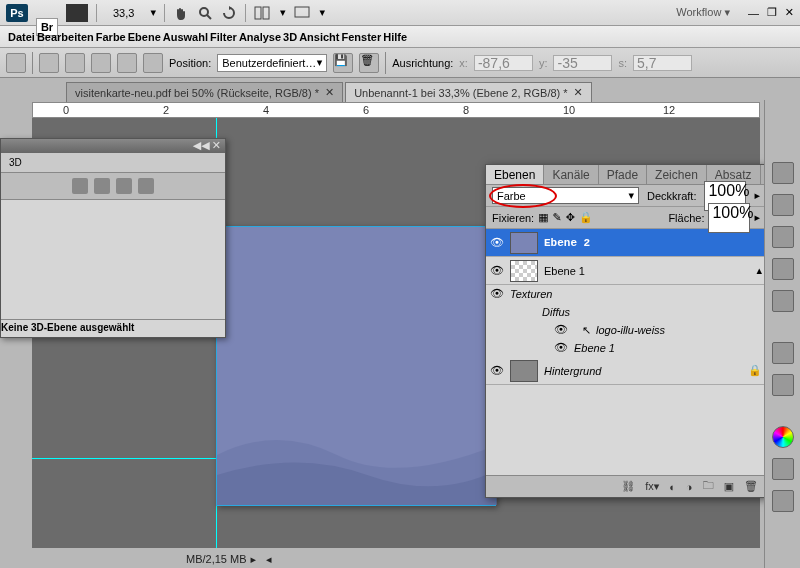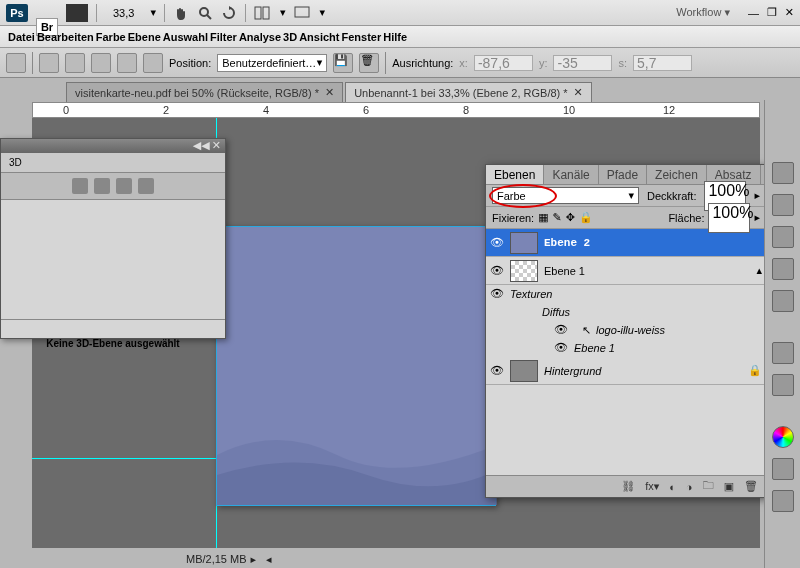--- a/index.html
+++ b/index.html
@@ -22,21 +22,21 @@
 .ruler-h span { position:absolute; top:1px; color:#333; }
 .canvas-area { position:absolute; left:32px; top:118px; right:40px; bottom:20px; background:#6b6b6b; overflow:hidden; }
 .artboard { position:absolute; left:184px; top:108px; width:280px; height:280px; background:#7b85b5; border:1px solid #2aa8e0; box-shadow:2px 2px 6px rgba(0,0,0,.4); }
 .guide-v { position:absolute; top:0; bottom:0; width:1px; background:#0ff; }
 .guide-h { position:absolute; left:0; right:0; height:1px; background:#0ff; }
 .panel-3d { position:absolute; left:0; top:138px; width:226px; background:#bdbdbd; border:1px solid #555; box-shadow:2px 2px 6px rgba(0,0,0,.4); }
 .panel-3d .hdr { height:14px; background:linear-gradient(#888,#666); display:flex; justify-content:flex-end; padding:0 4px; color:#ddd; font-size:9px; gap:2px; }
 .panel-3d .tab { height:20px; background:#cacaca; border-bottom:1px solid #888; display:flex; align-items:center; padding:0 8px; font-size:10px; }
 .panel-3d .tools { height:26px; display:flex; align-items:center; justify-content:center; gap:6px; }
 .panel-3d .body { height:120px; background:#d6d6d6; border-top:1px solid #888; }
-.panel-3d .ft { height:18px; background:#d6d6d6; border-top:1px solid #888; text-align:center; padding-top:18px; font-weight:bold; font-size:10px; }
+.panel-3d .ft { height:18px; background:#d6d6d6; border-top:1px solid #888; text-align:left; padding-top:2px; font-weight:bold; font-size:10px; }
 .layers-panel { position:absolute; left:485px; top:164px; width:282px; background:#bdbdbd; border:1px solid #555; box-shadow:2px 2px 8px rgba(0,0,0,.5); }
 .layers-panel .tabrow { height:20px; background:#b0b0b0; display:flex; border-bottom:1px solid #888; }
 .layers-panel .tabrow .ptab { padding:3px 8px; border-right:1px solid #888; font-size:12px; color:#444; cursor:pointer; }
 .layers-panel .tabrow .ptab.active { background:#d4d4d4; color:#000; }
 .layers-panel .tabrow .more { margin-left:auto; padding:0 6px; display:flex; align-items:center; gap:2px; }
 .blend-row { height:22px; display:flex; align-items:center; padding:0 6px; gap:8px; border-bottom:1px solid #999; }
 .blend-select { flex:1; height:17px; background:#fff; border:1px solid #666; padding:0 4px; display:flex; align-items:center; justify-content:space-between; position:relative; }
 .red-ring { position:absolute; left:-4px; top:-4px; width:68px; height:24px; border:2px solid #d00; border-radius:50%; pointer-events:none; }
 .lock-row { height:22px; display:flex; align-items:center; padding:0 6px; gap:4px; border-bottom:1px solid #999; }
 .pct { width:42px; height:30px; background:#fff; border:1px solid #666; padding:0 3px; text-align:right; font-size:16px; }

